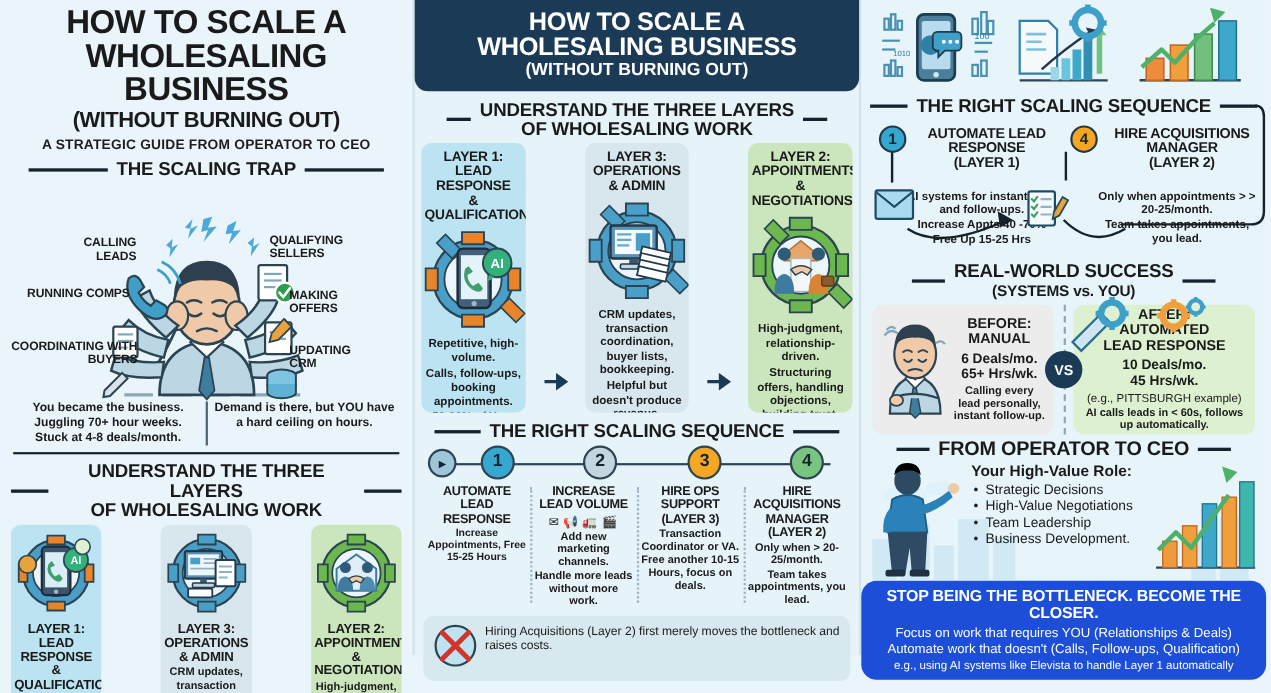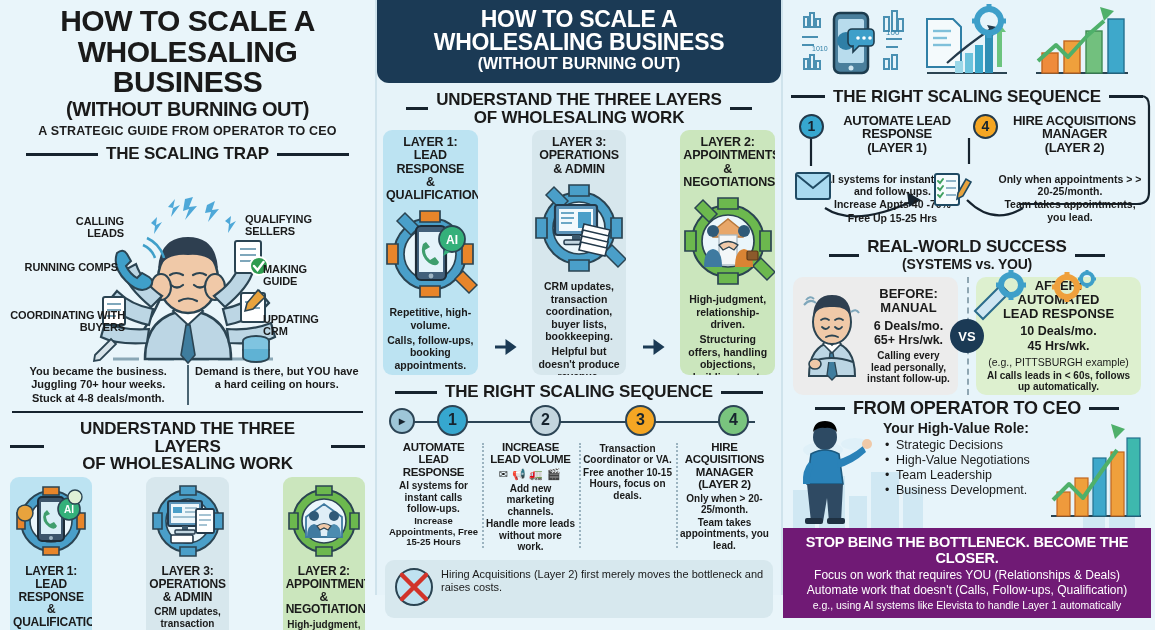--- a/index.html
+++ b/index.html
@@ -162,21 +162,21 @@
   
   .ceo { position:relative; height:110px; overflow:hidden; }
   .ceo-content { display:flex; align-items:flex-start; height:100%; padding:2px 8px 0; position:relative; z-index:2; }
   .ceo-role { flex:1; padding-left:6px; }
   .ceo-role .cr-h { font-size:14px; font-weight:bold; margin-bottom:2px; }
   .ceo-role ul { list-style:none; }
   .ceo-role li { font-size:12.5px; line-height:1.22; position:relative; padding-left:13px; }
   .ceo-role li::before { content:"\2022"; position:absolute; left:2px; }
 
   
-  .cta { background:#701a75; color:#fff; text-align:center; padding:6px 8px 7px; }
+  .cta { background:#1d4ed8; color:#fff; text-align:center; padding:6px 8px 7px;border-radius:14px; }
   .cta .c1 { font-size:14.5px; font-weight:bold; letter-spacing:-0.2px; }
   .cta .c2 { font-size:12px; line-height:1.25; margin-top:2px; }
   .cta .c3 { font-size:10.5px; margin-top:1px; }
 
   svg { overflow:visible; }
 </style>
 </head>
 <body>
 
 <div class="page">
@@ -276,21 +276,21 @@
             <path d="M0 12 v8 a13 5 0 0 0 26 0 v-8" fill="#5fb2d4" stroke="#2b4452" stroke-width="1.8"></path>
           </g>
         </svg>
       </div>
 
       <div class="trap-labels">
         <div class="tlabel t-calling">CALLING LEADS</div>
         <div class="tlabel t-running">RUNNING COMPS</div>
         <div class="tlabel t-coord">COORDINATING WITH BUYERS</div>
         <div class="tlabel t-qual">QUALIFYING SELLERS</div>
-        <div class="tlabel t-offers">MAKING GUIDE</div>
+        <div class="tlabel t-offers">MAKING OFFERS</div>
         <div class="tlabel t-crm">UPDATING CRM</div>
       </div>
     </div>
 
     <div class="trap-foot">
       <div>You became the business. Juggling 70+ hour weeks. Stuck at 4-8 deals/month.</div>
       <div>Demand is there, but YOU have a hard ceiling on hours.</div>
     </div>
 
     <div class="divider"></div>
@@ -550,39 +550,41 @@
         <div class="node n2" style="left:145px">2</div>
         <div class="node n3" style="left:240px">3</div>
         <div class="node n4" style="left:333px">4</div>
       </div>
 
       <div class="seq-cols">
         <div class="seq-col">
           <div class="sc-title" style="white-space:pre-line">AUTOMATE
 LEAD RESPONSE</div>
           <div class="sc-body">
-            <p>AI systems for instant calls follow-ups.</p>
             <p class="sc-strong">Increase Appointments, Free 15-25 Hours</p>
           </div>
         </div>
         <div class="seq-col">
           <div class="sc-title" style="white-space:pre-line">INCREASE
 LEAD VOLUME</div>
           <div class="sc-icons">
             <span>✉</span>
             <span>📢</span>
             <span>🚛</span>
             <span>🎬</span>
           </div>
           <div class="sc-body">
             <p>Add new marketing channels.</p>
             <p>Handle more leads without more work.</p>
           </div>
         </div>
         <div class="seq-col">
+          <div class="sc-title" style="white-space:pre-line">HIRE OPS
+SUPPORT
+(LAYER 3)</div>
           <div class="sc-body">
             <p>Transaction Coordinator or VA.</p>
             <p>Free another 10-15 Hours, focus on deals.</p>
           </div>
         </div>
         <div class="seq-col">
           <div class="sc-title" style="white-space:pre-line">HIRE
 ACQUISITIONS
 MANAGER
 (LAYER 2)</div>

